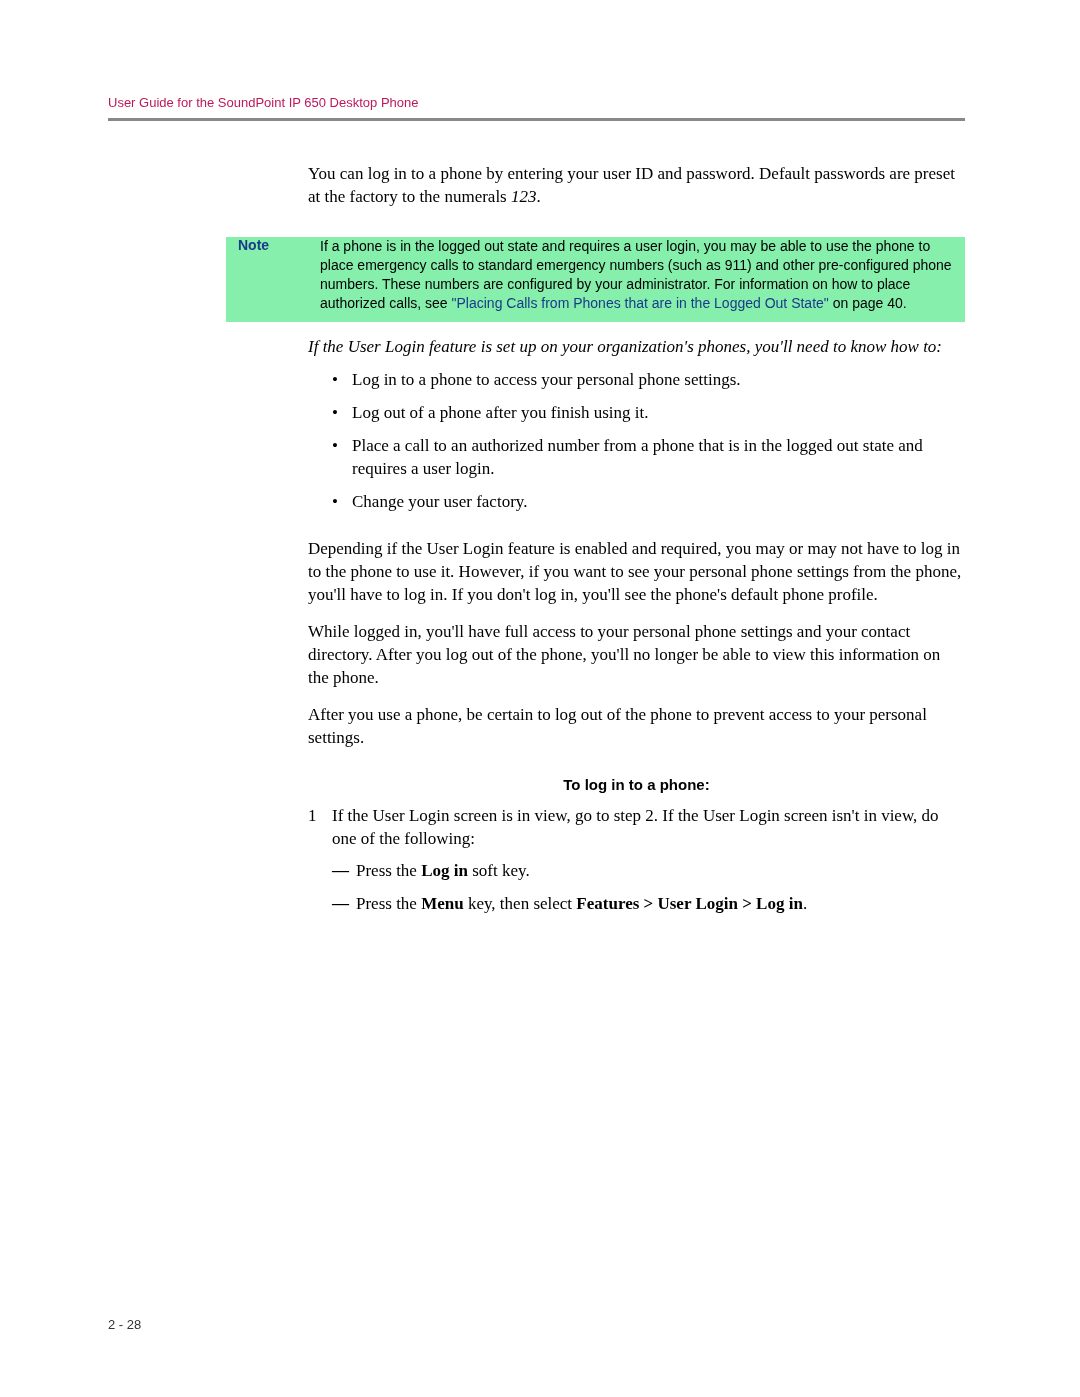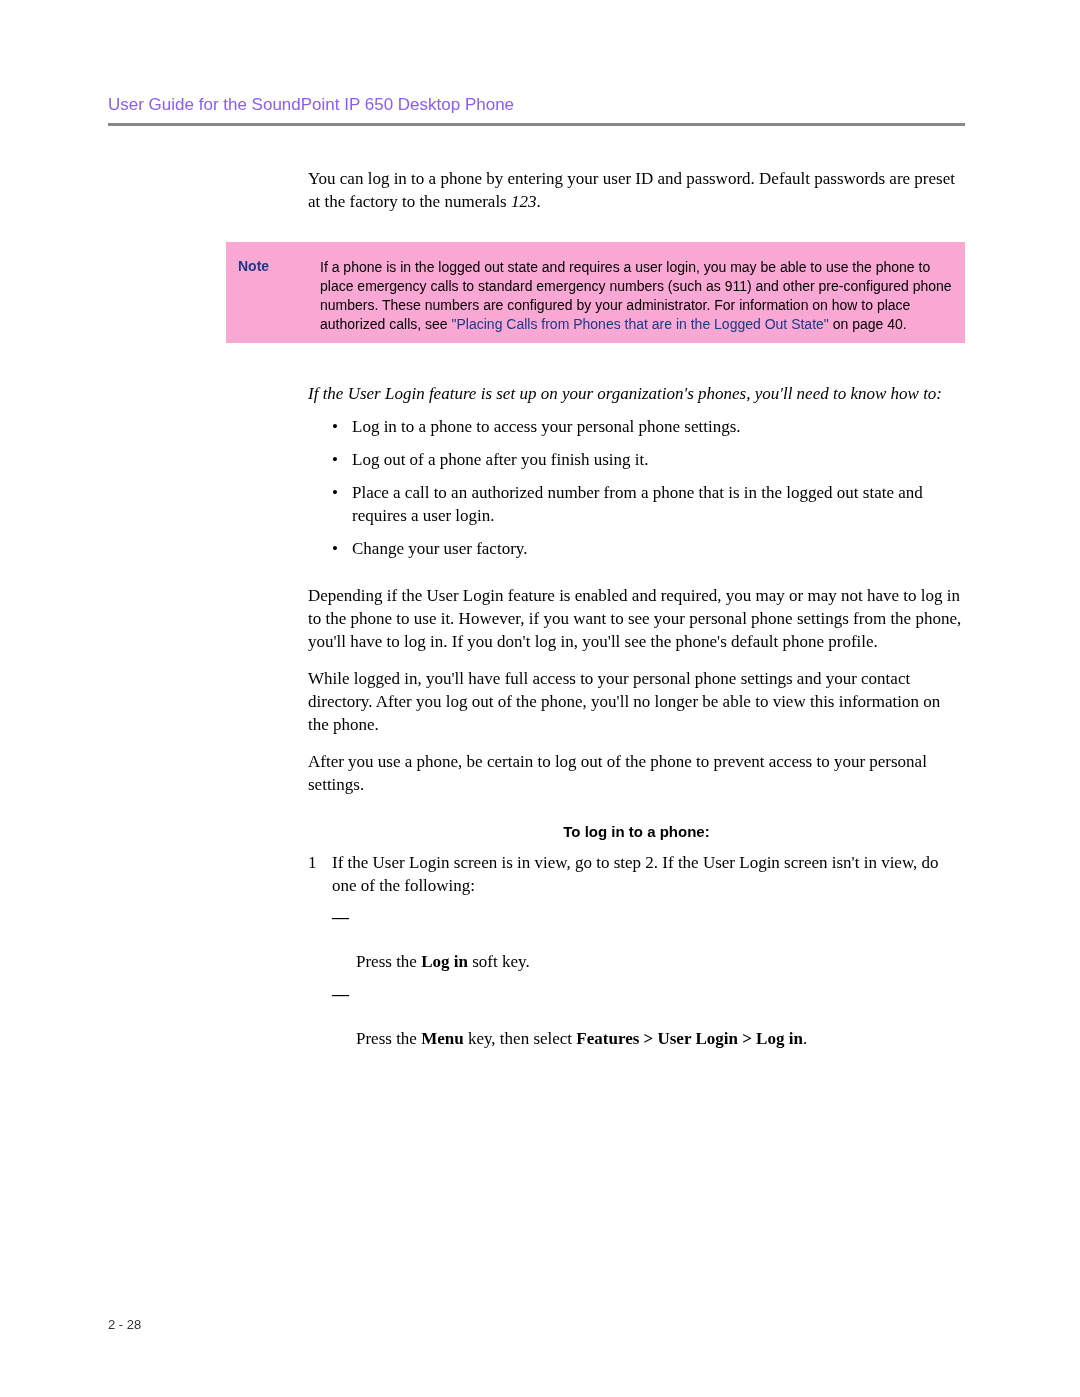--- a/index.html
+++ b/index.html
@@ -13,44 +13,44 @@
       background: #ffffff;
       font-family: Georgia, 'Times New Roman', serif;
       color: #000000;
       position: relative;
     }
     .page {
       padding: 95px 115px 0 108px;
     }
     .header {
       font-family: Arial, Helvetica, sans-serif;
-      font-size: 17px;
-      color: #8b5cf6;
+      font-size: 13px;
+      color: #be185d;
       padding-bottom: 8px;
       border-bottom: 3px solid #888888;
       margin-bottom: 42px;
     }
     .content-block {
       margin-left: 200px;
     }
     .intro-para {
       font-size: 17px;
       line-height: 1.35;
       margin-bottom: 28px;
       margin-top: 8px;
     }
     .italic {
       font-style: italic;
     }
     .note-box {
-      background: #f9a8d4;
+      background: #86efac;
       display: flex;
       margin-left: 118px;
-      margin-bottom: 40px;
-      padding: 16px 12px 10px 12px;
+      margin-bottom: 14px;
+      padding: 0 12px 10px 12px;
     }
     .note-label {
       font-family: Arial, Helvetica, sans-serif;
       font-weight: bold;
       color: #1a3a8a;
       font-size: 14px;
       width: 82px;
       flex-shrink: 0;
     }
     .note-text {
@@ -127,21 +127,20 @@
       margin-bottom: 10px;
       padding-left: 24px;
     }
     .dash-marker {
       width: 24px;
       flex-shrink: 0;
       font-weight: bold;
     }
     .dash-text {
       flex: 1;
-      margin-top: 44px;
     }
     .bold {
       font-weight: bold;
     }
     .page-number {
       position: absolute;
       bottom: 65px;
       left: 108px;
       font-family: Arial, Helvetica, sans-serif;
       font-size: 13px;

